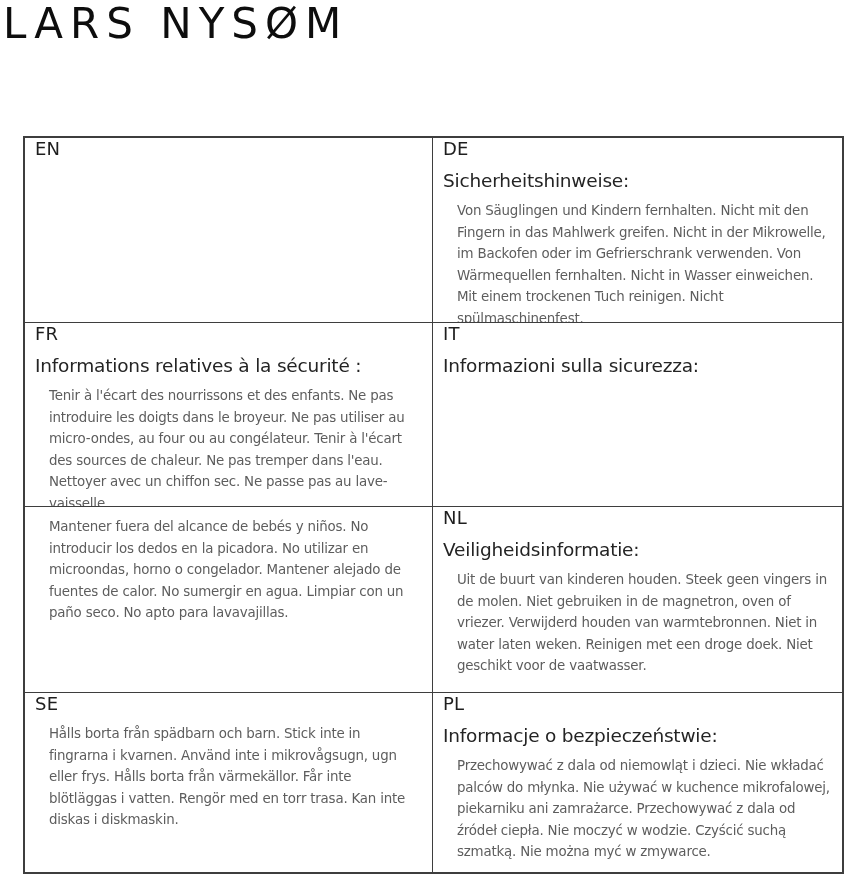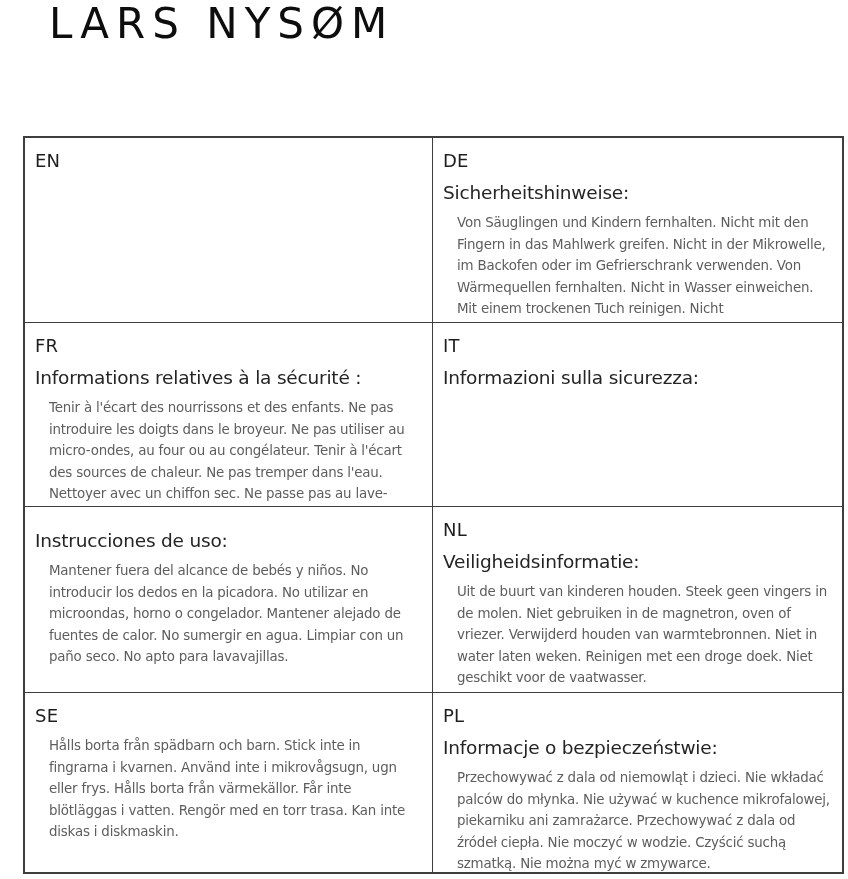--- a/index.html
+++ b/index.html
@@ -15,21 +15,20 @@
   .brand { position: absolute; left: 3px; top: 0; }
   .logo {
     font-size: 42px;
     line-height: 46px;
     font-weight: 500;
     letter-spacing: 7px;
     color: #0d0d0d;
     white-space: nowrap;
     transform: scaleY(1.02);
     transform-origin: left top;
-    margin-left: 46px;
   }
   .tagline {
     position: absolute;
     left: 3px;
     top: 72px;
     font-size: 21px;
     color: #1f1f1f;
     letter-spacing: 0.2px;
   }
   .safety-table {
@@ -38,21 +37,21 @@
     top: 136px;
     width: 821px;
     height: 738px;
     border: 2px solid #3e3e3e;
     display: grid;
     grid-template-columns: 408px 1fr;
     grid-template-rows: 185px 184px 186px auto;
     background: #ffffff;
   }
   .cell {
-    padding: 12px 10px 0 10px;
+    padding: 0 10px 0 10px;
     overflow: hidden;
   }
   .cell.col-left { border-right: 1.5px solid #3e3e3e; }
   .cell.row-mid  { border-bottom: 1.5px solid #3e3e3e; }
   .lang {
     font-size: 18px;
     color: #1e1e1e;
     letter-spacing: 0.2px;
   }
   .cell-title {
@@ -97,21 +96,20 @@
       <h2 class="cell-title">Informations relatives à la sécurité :</h2>
       <p class="cell-body">Tenir à l'écart des nourrissons et des enfants. Ne pas introduire les doigts dans le broyeur. Ne pas utiliser au micro-ondes, au four ou au congélateur. Tenir à l'écart des sources de chaleur. Ne pas tremper dans l'eau. Nettoyer avec un chiffon sec. Ne passe pas au lave-vaisselle.</p>
     </section>
 
     <section class="cell row-mid">
       <div class="lang">IT</div>
       <h2 class="cell-title">Informazioni sulla sicurezza:</h2>
     </section>
 
     <section class="cell col-left row-mid">
-      <h2 class="cell-title">Instrucciones de uso:</h2>
       <p class="cell-body">Mantener fuera del alcance de bebés y niños. No introducir los dedos en la picadora. No utilizar en microondas, horno o congelador. Mantener alejado de fuentes de calor. No sumergir en agua. Limpiar con un paño seco. No apto para lavavajillas.</p>
     </section>
 
     <section class="cell row-mid">
       <div class="lang">NL</div>
       <h2 class="cell-title">Veiligheidsinformatie:</h2>
       <p class="cell-body">Uit de buurt van kinderen houden. Steek geen vingers in de molen. Niet gebruiken in de magnetron, oven of vriezer. Verwijderd houden van warmtebronnen. Niet in water laten weken. Reinigen met een droge doek. Niet geschikt voor de vaatwasser.</p>
     </section>
 
     <section class="cell col-left">

